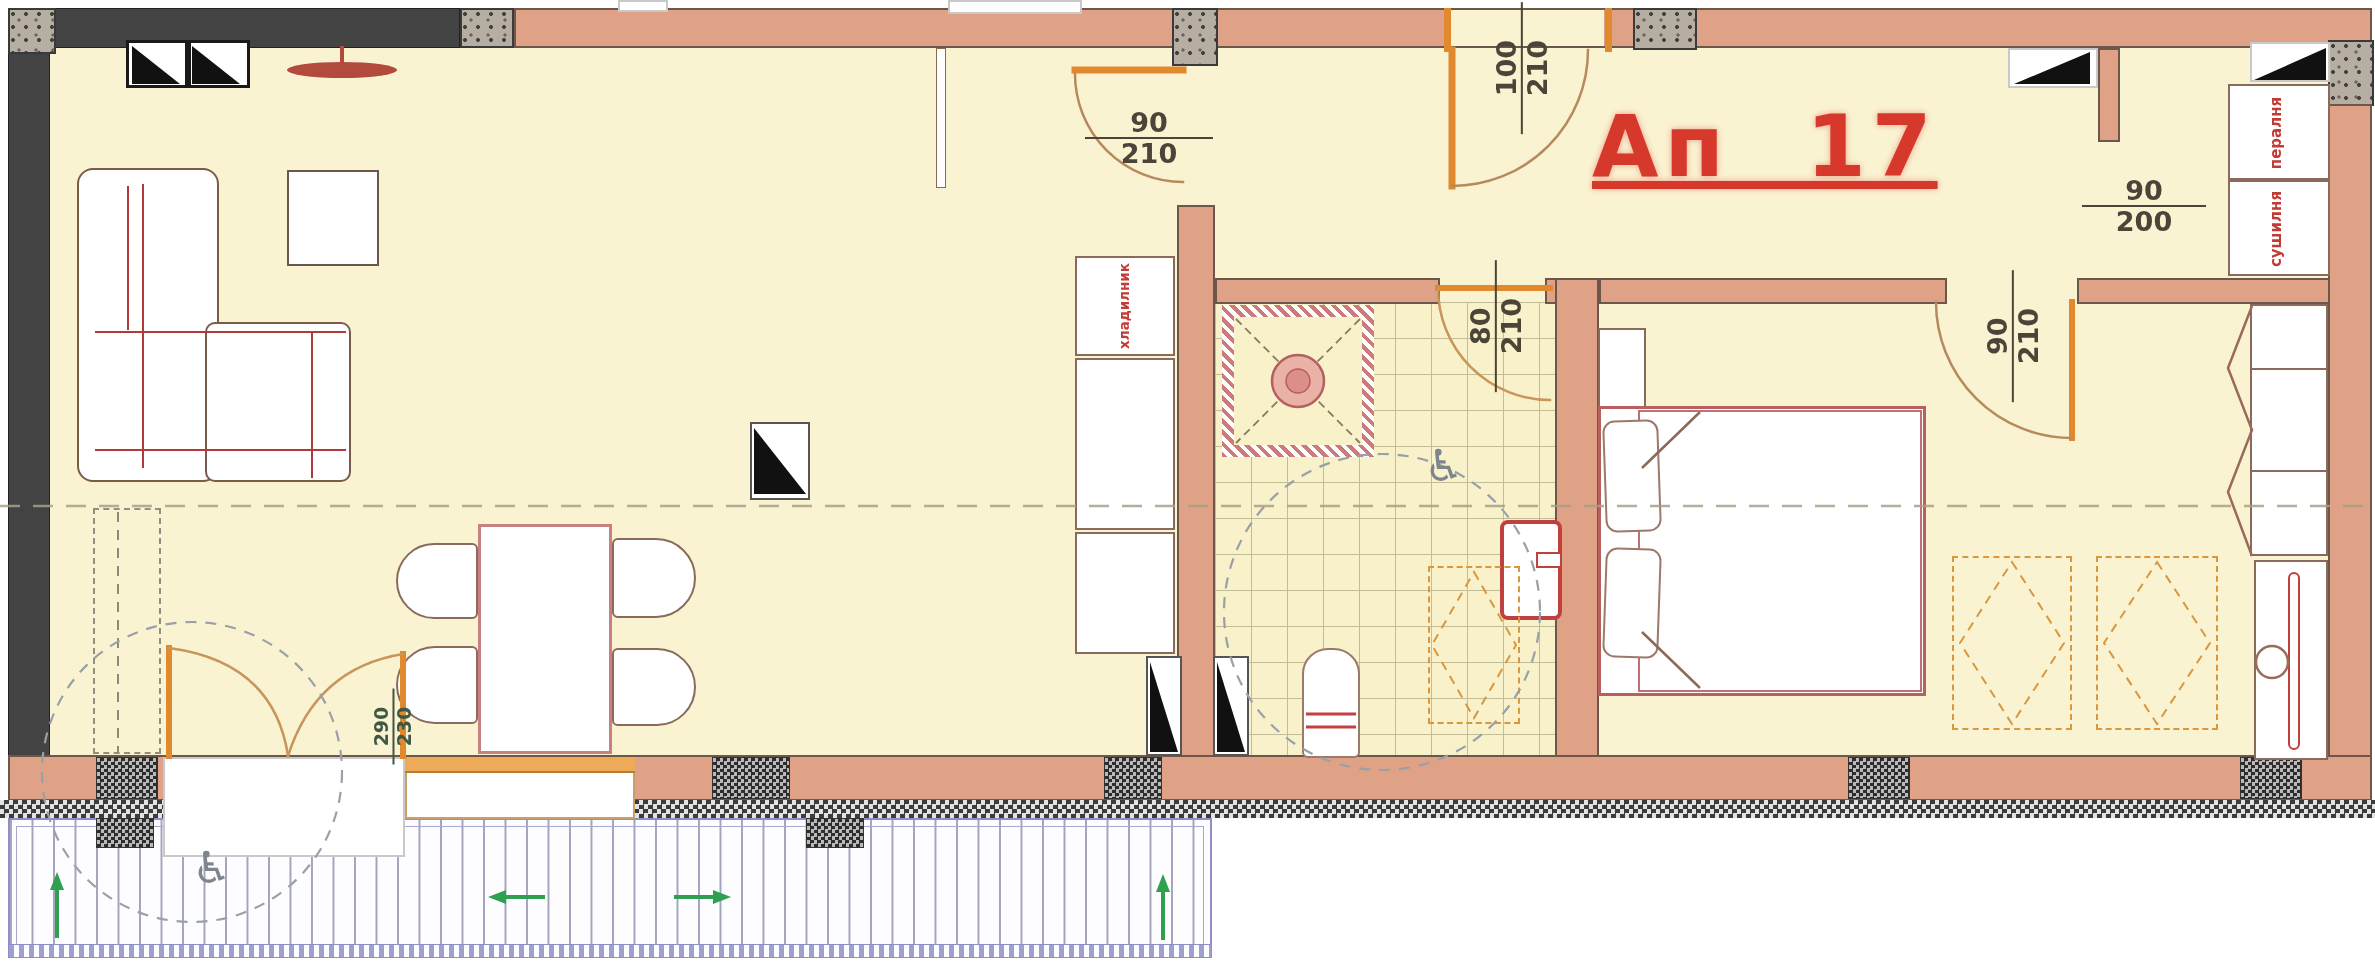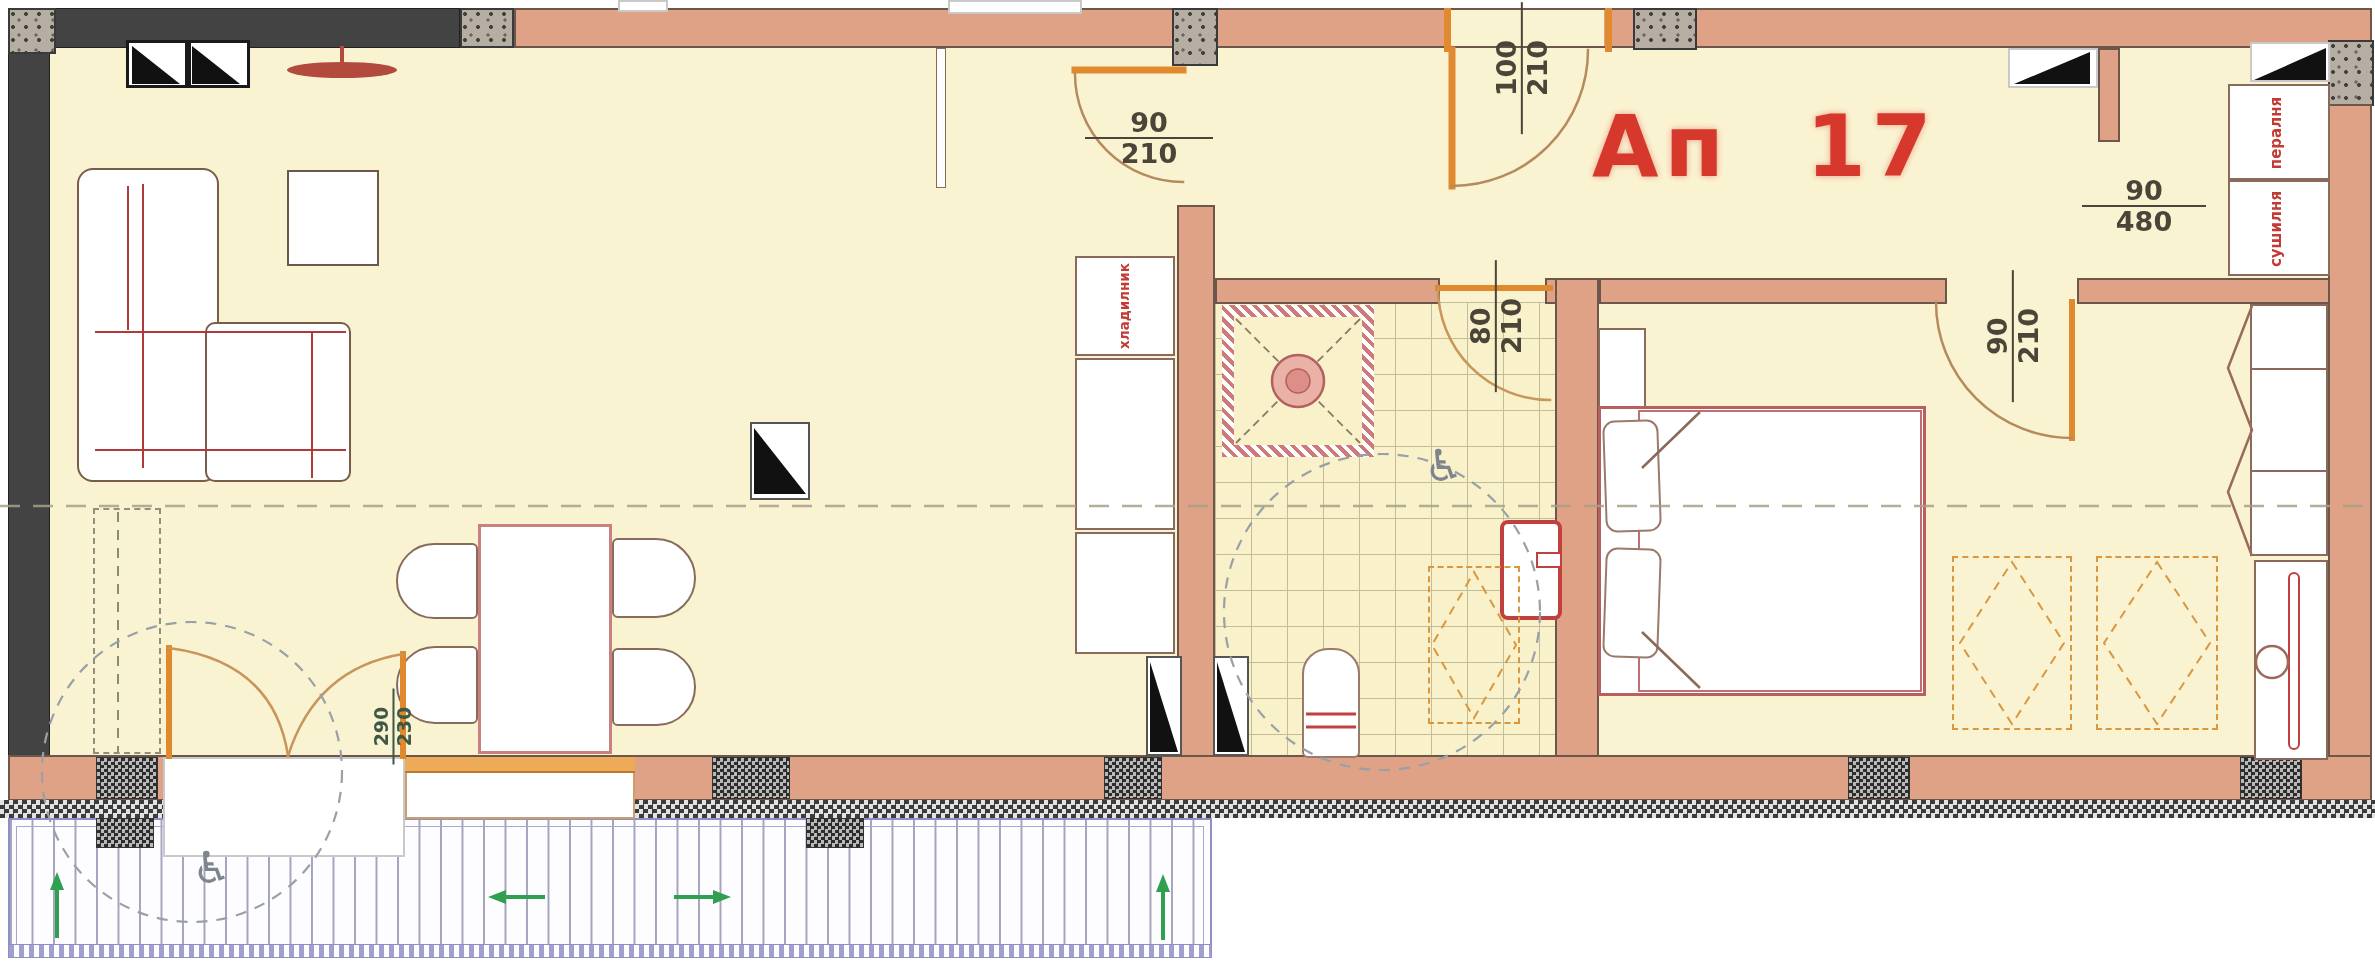--- a/index.html
+++ b/index.html
@@ -218,29 +218,29 @@
   <div class="dim vert" style="left:1430px;top:296px;width:132px;">
     <span class="num">80</span>
     <span class="den">210</span>
   </div>
   <div class="dim vert" style="left:1947px;top:306px;width:132px;">
     <span class="num">90</span>
     <span class="den">210</span>
   </div>
   <div class="dim" style="left:2082px;top:176px;width:124px;">
     <span class="num">90</span>
-    <span class="den">480</span>
+    <span class="den">200</span>
   </div>
   <div class="dim vert small" style="left:355px;top:705px;width:76px;">
     <span class="num">290</span>
     <span class="den">230</span>
   </div>
 
   <div class="applbl" style="left:2230px;top:124px;width:92px;">пералня</div>
   <div class="applbl" style="left:2230px;top:220px;width:92px;">сушилня</div>
   <div class="applbl" style="left:1074px;top:298px;width:100px;font-size:13.5px;">хладилник</div>
 
-  <div class="aplabel" style="left:1592px;top:96px;">Ап 17</div>
+  <div class="aplabel" style="left:1592px;top:96px;text-decoration:underline;">Ап 17</div>
 
   <span class="wc" style="left:1424px;top:440px;">♿</span>
   <span class="wc" style="left:192px;top:842px;">♿</span>
 
 </div>
 
 </body></html>

